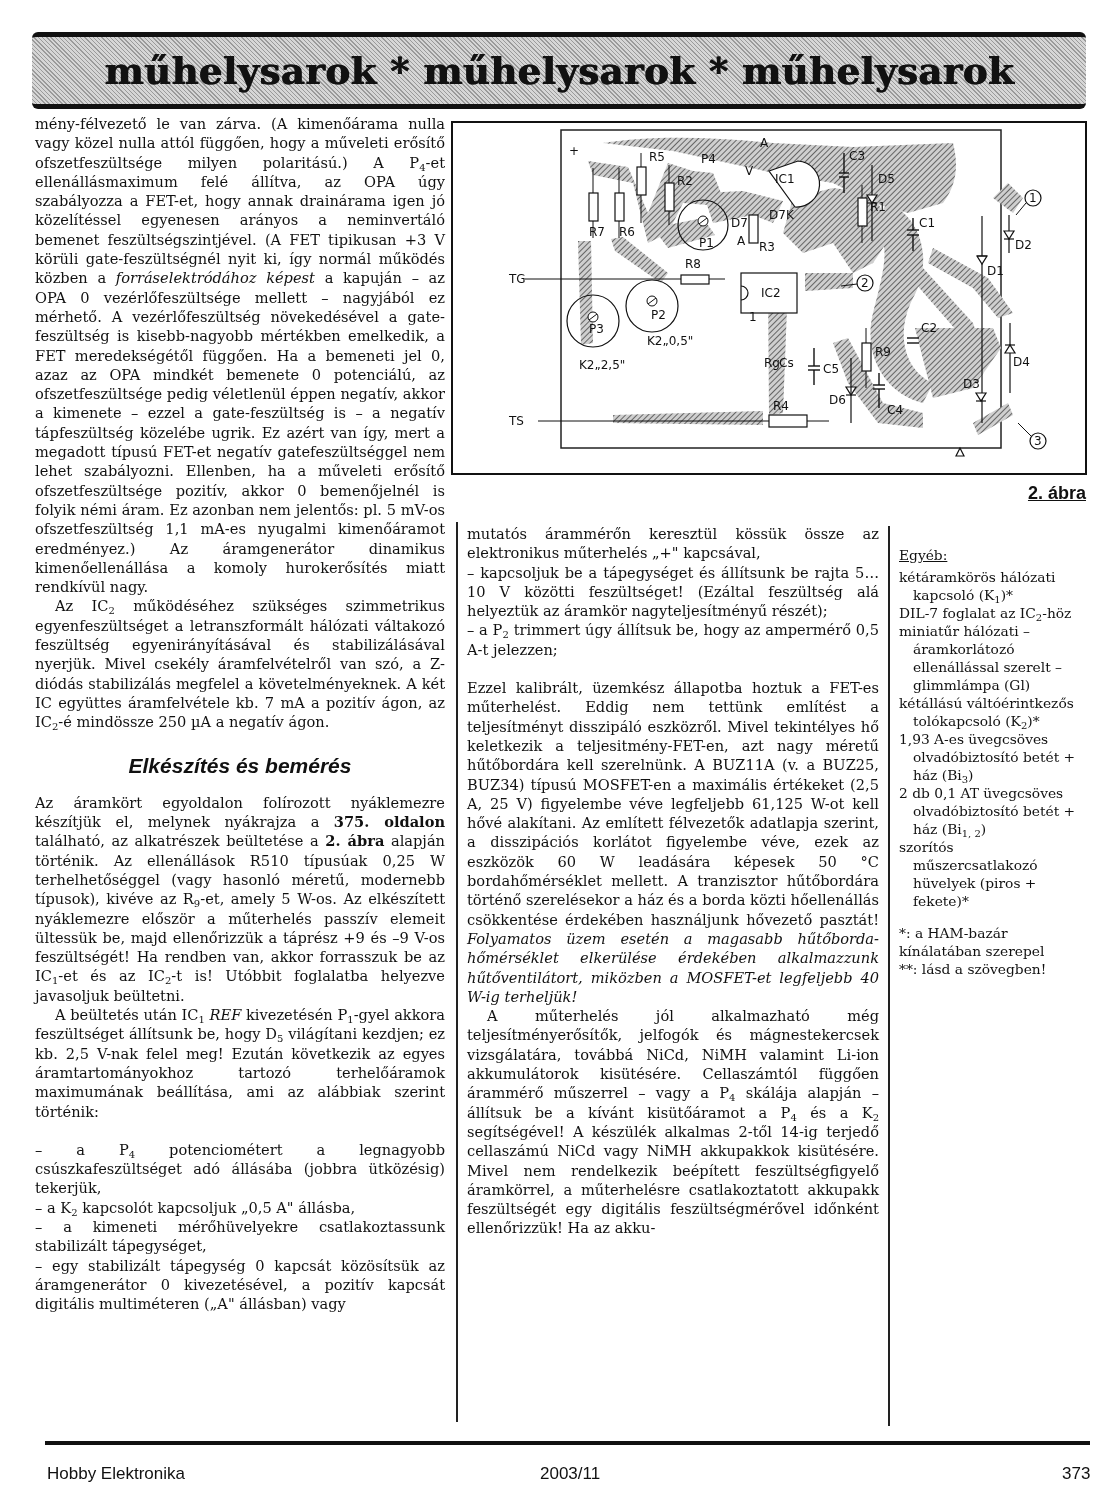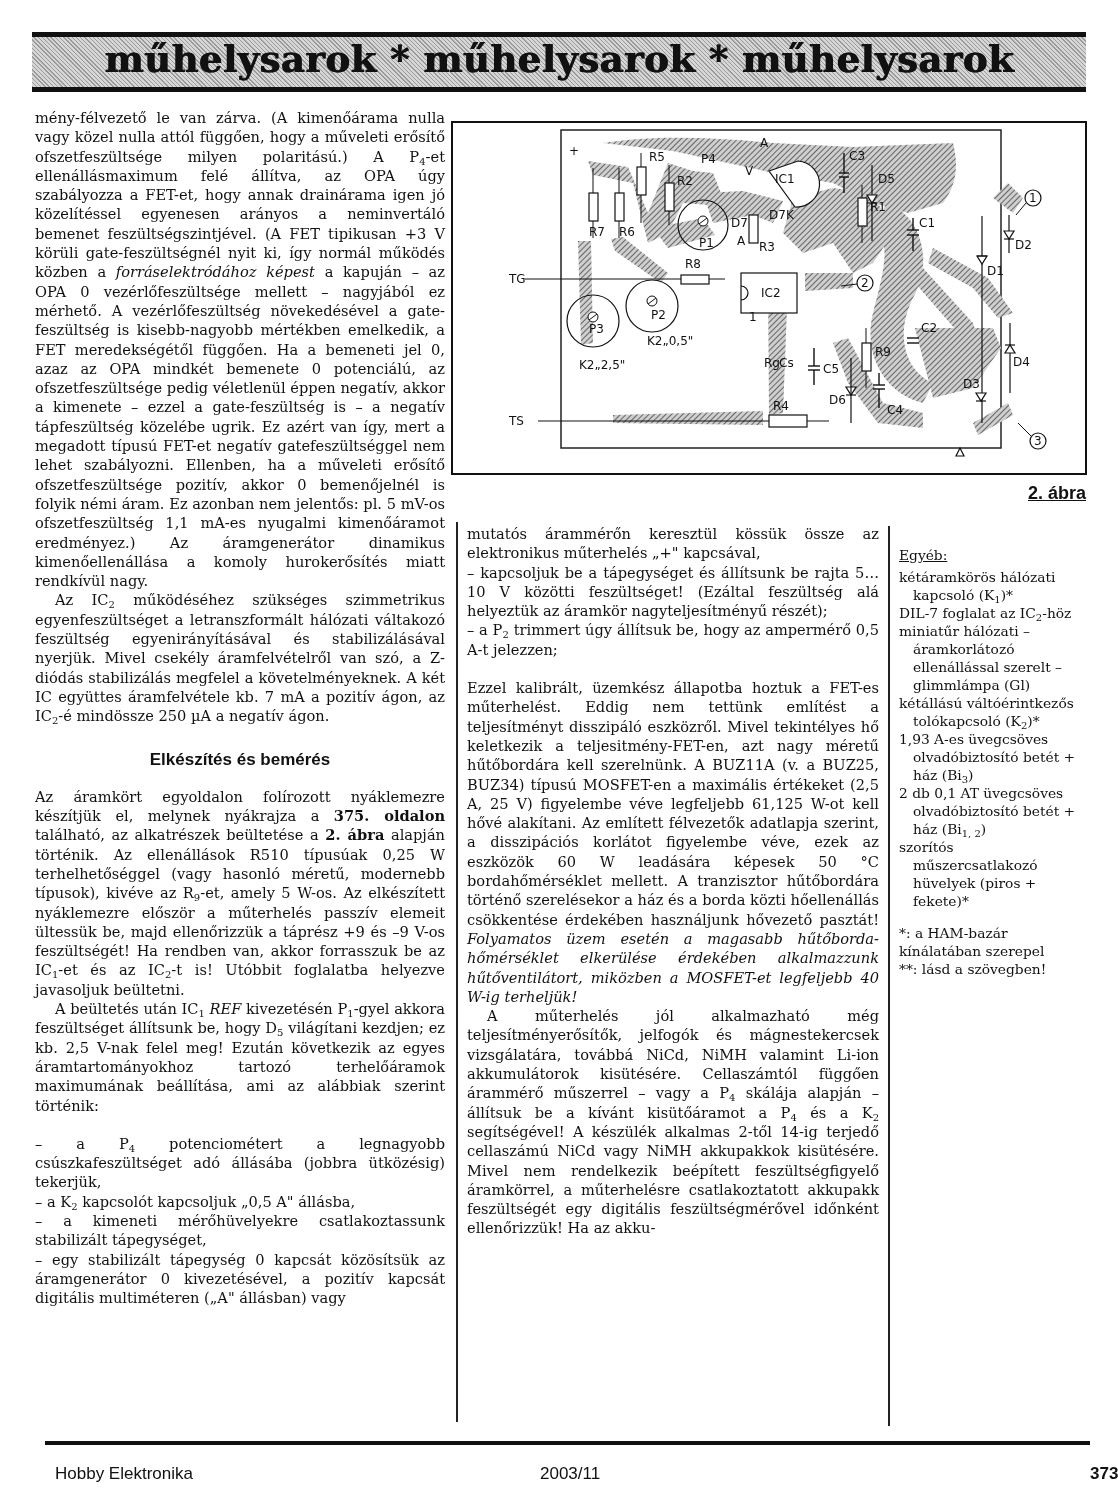--- a/index.html
+++ b/index.html
@@ -1,40 +1,40 @@
 <!DOCTYPE html>
 <html><head>
   <meta charset="utf-8">
   <style>
     html, body { margin: 0; padding: 0; background: #ffffff; }
     body { width: 1118px; height: 1500px; position: relative; overflow: hidden; font-family: "DejaVu Serif", serif; color: #111; }
-    .banner { position: absolute; left: 32px; top: 32px; width: 1054px; height: 60px; border-top: 5px solid #111; border-bottom: 5px solid #111;
-      background: repeating-linear-gradient(45deg, #9a9a9a 0 1px, #d6d6d6 1px 3px); display: flex; justify-content: center; box-sizing: border-box; }
+    .banner { position: absolute; left: 32px; top: 32px; width: 1054px; height: 77px; border-top: 5px solid #111; border-bottom: 5px solid #111;
+      background: repeating-linear-gradient(45deg, #9a9a9a 0 1px, #d6d6d6 1px 3px); display: flex; align-items: center; justify-content: center; box-sizing: border-box; border-radius: 6px; }
     .banner-text { font-family: "DejaVu Serif", serif; font-weight: 900; font-size: 37px; color: #111; letter-spacing: 0.5px; white-space: nowrap; text-shadow: 1px 0 0 #111; }
     .col { position: absolute; font-size: 14.6px; line-height: 19.3px; text-align: justify; }
     .col p { margin: 0; }
     .col .ind { text-indent: 20px; }
-    .col1 { left: 35px; top: 108px; width: 410px; }
+    .col1 { left: 35px; top: 114px; width: 410px; }
     .col2 { left: 467px; top: 524px; width: 412px; }
     .col3 { left: 899px; top: 546px; width: 180px; font-size: 13.8px; line-height: 18px; text-align: left; }
     .col3 .item { padding-left: 14px; text-indent: -14px; }
     .col3 .head { text-decoration: underline; margin-bottom: 4px; }
     .sub { font-size: 10px; vertical-align: -3px; line-height: 0; }
     .gap { height: 19px; }
-    .section-title { font-family: "Liberation Sans", sans-serif; font-weight: bold; font-size: 17px; text-align: center; margin: 8px 0 18px 0; }
+    .section-title { font-family: "Liberation Sans", sans-serif; font-weight: bold; font-size: 21px; text-align: center; margin: 8px 0 18px 0; font-style: italic; }
     .vline1 { position: absolute; left: 456px; top: 522px; width: 2px; height: 900px; background: #222; }
     .vline2 { position: absolute; left: 888px; top: 526px; width: 2px; height: 900px; background: #222; }
     .figure-box { position: absolute; left: 451px; top: 121px; width: 636px; height: 354px; border: 2px solid #111; box-sizing: border-box; background: #fff; }
     .figure-box svg { position: absolute; left: 0; top: 0; }
     .fig-caption { position: absolute; right: 32px; top: 483px; font-family: "Liberation Sans", sans-serif; font-weight: bold; font-size: 18px; text-decoration: underline; }
     .footer-rule { position: absolute; left: 45px; top: 1441px; width: 1045px; height: 4px; background: #111; }
     .footer { position: absolute; top: 1464px; font-family: "Liberation Sans", sans-serif; font-size: 17px; }
-    .footer.left { left: 55px; }
+    .footer.left { left: 47px; }
     .footer.center { left: 532px; margin-left: 8px; }
-    .footer.right { left: 1090px; font-weight: bold; }
+    .footer.right { left: 1062px; }
     .label { font-family: "DejaVu Sans", sans-serif; font-size: 12px; fill: #111; }
   </style>
 </head>
 <body>
 
 <div class="banner">
   <span class="banner-text">műhelysarok * műhelysarok * műhelysarok</span>
 </div>
 
 <div class="figure-box">

